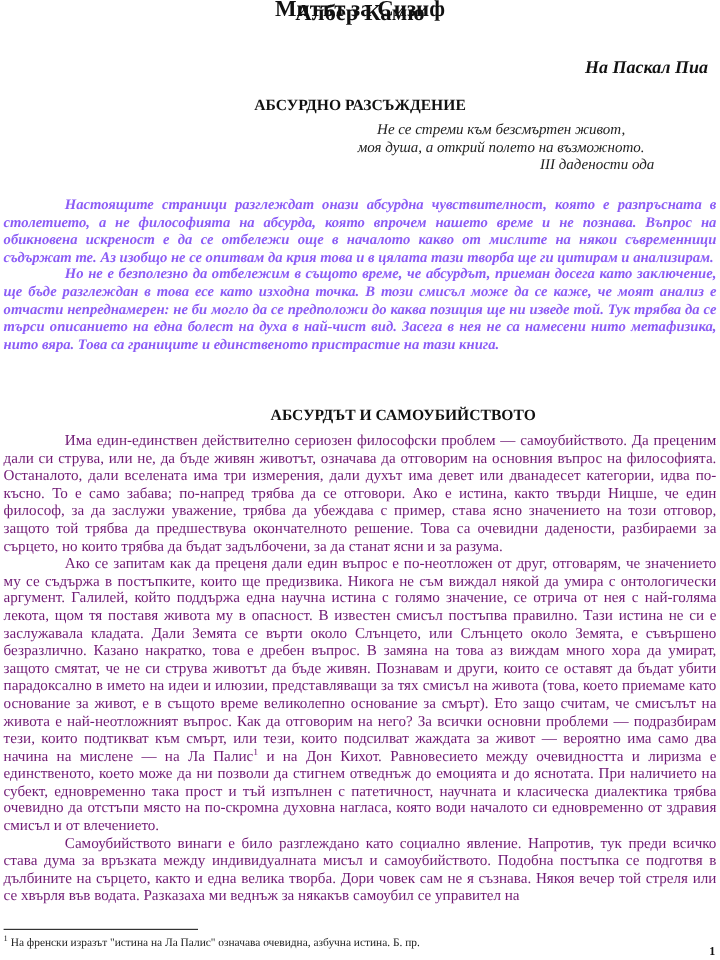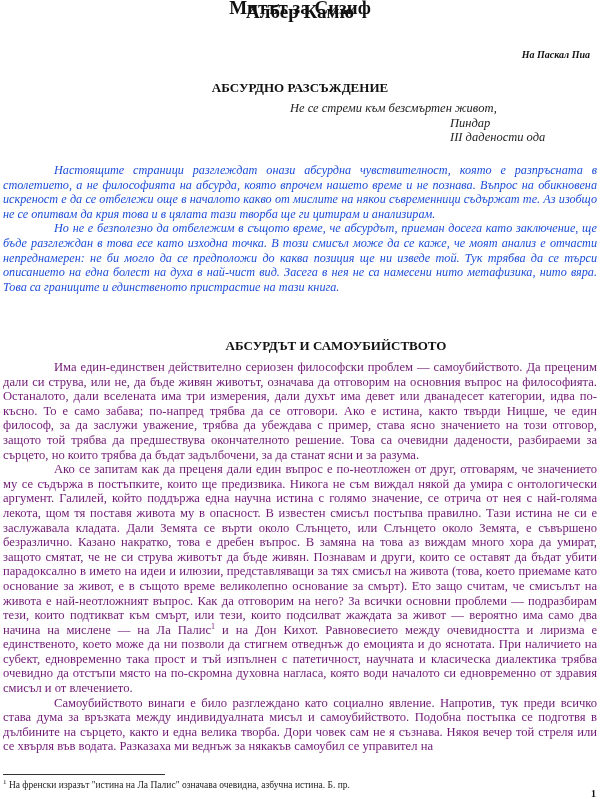--- a/index.html
+++ b/index.html
@@ -29,59 +29,59 @@
     line-height: 22px;
   }
   .title.t1 { top: -3px; }
   .title.t2 { top: 1px; }
   .dedication {
     position: absolute;
     right: 10px;
     top: 49px;
     font-style: italic;
     font-weight: bold;
-    font-size: 10px;
+    font-size: 15px;
   }
   .section-heading {
     position: absolute;
     left: 0; width: 600px;
     text-align: center;
     font-weight: bold;
     font-size: 13px;
   }
   .sh1 { top: 80px; }
   .sh2 { top: 338px; padding-left: 36px; }
   .epigraph {
     position: absolute;
     left: 290px;
     top: 101px;
     font-style: italic;
     font-size: 12.5px;
     line-height: 14.5px;
     color: #222;
   }
-  .epigraph .ep-line { display: block; white-space: nowrap; }
+  .epigraph .ep-line { display: block; white-space: nowrap; text-align: center; }
   .epigraph .ep-right { display: block; padding-left: 160px; white-space: nowrap; }
   .prose {
     position: absolute;
     left: 3px;
     width: 594px;
     font-size: 12.6px;
     line-height: 14.6px;
     text-align: justify;
   }
   .prose p {
     margin: 0;
     text-indent: 51px;
   }
   .intro {
     top: 163px;
     font-style: italic;
-    font-weight: normal;
-    color: #1d4ed8;
+    font-weight: bold;
+    color: #8b5cf6;
     font-size: 12.2px;
   }
   .intro p { text-align-last: left; }
   .main {
     top: 360px;
     color: #701a75;
     font-size: 12.6px;
   }
   sup.fnref {
     font-size: 8px;
@@ -119,21 +119,21 @@
 
   <div class="title t1">Митът за Сизиф</div>
   <div class="title t2">Албер Камю</div>
 
   <div class="dedication">На Паскал Пиа</div>
 
   <div class="section-heading sh1">АБСУРДНО РАЗСЪЖДЕНИЕ</div>
 
   <div class="epigraph">
     <span class="ep-line">Не се стреми към безсмъртен живот,</span>
-    <span class="ep-right">Пиндар</span>
+    <span class="ep-line">моя душа, а открий полето на възможното.</span>
     <span class="ep-right">III дадености ода</span>
   </div>
 
   <div class="prose intro">
     <p>Настоящите страници разглеждат онази абсурдна чувствителност, която е разпръсната в столетието, а не философията на абсурда, която впрочем нашето време и не познава. Въпрос на обикновена искреност е да се отбележи още в началото какво от мислите на някои съвременници съдържат те. Аз изобщо не се опитвам да крия това и в цялата тази творба ще ги цитирам и анализирам.</p>
     <p>Но не е безполезно да отбележим в същото време, че абсурдът, приеман досега като заключение, ще бъде разглеждан в това есе като изходна точка. В този смисъл може да се каже, че моят анализ е отчасти непреднамерен: не би могло да се предположи до каква позиция ще ни изведе той. Тук трябва да се търси описанието на една болест на духа в най-чист вид. Засега в нея не са намесени нито метафизика, нито вяра. Това са границите и единственото пристрастие на тази книга.</p>
   </div>
 
   <div class="section-heading sh2">АБСУРДЪТ И САМОУБИЙСТВОТО</div>
 

